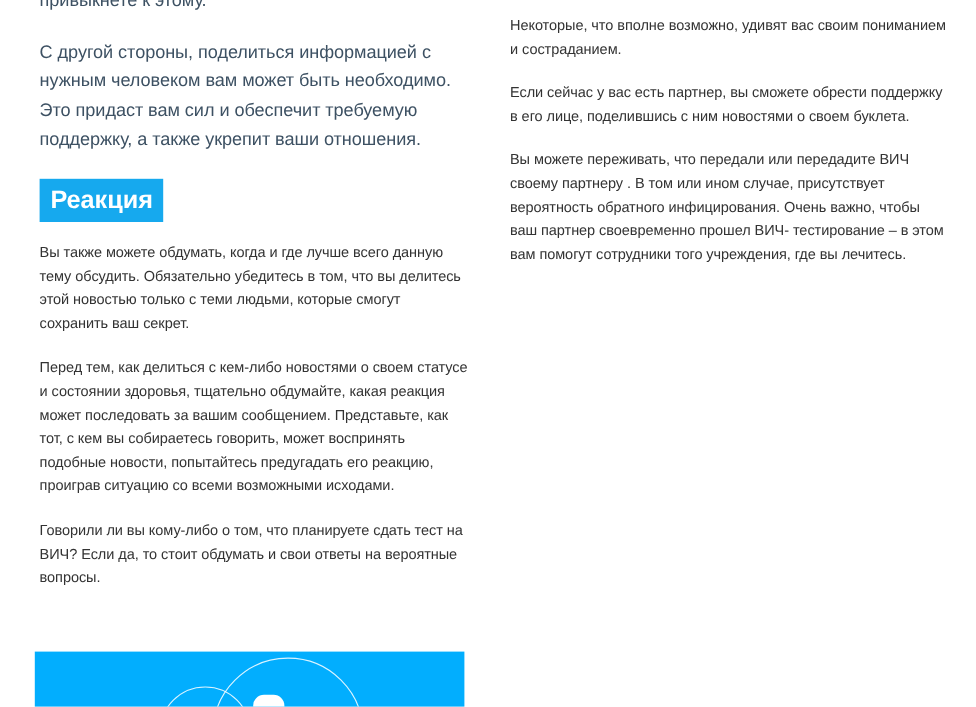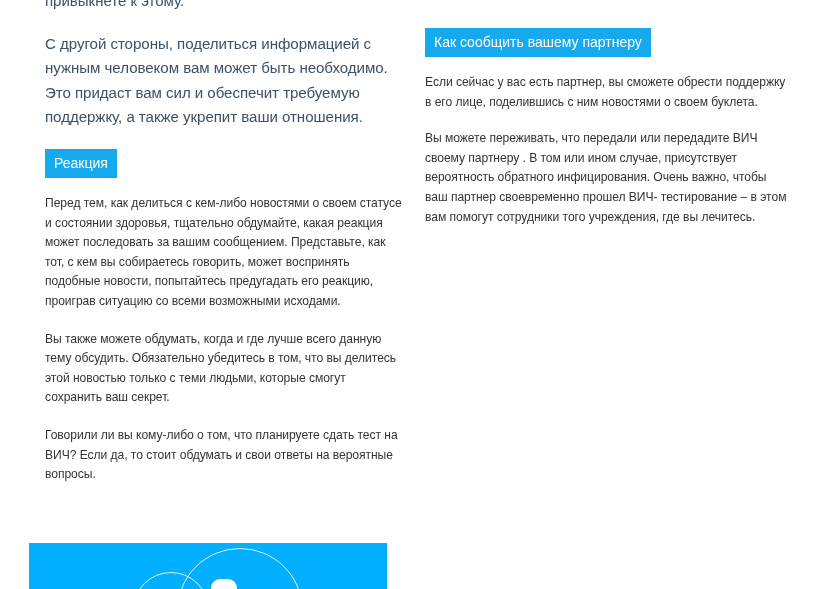--- a/index.html
+++ b/index.html
@@ -25,21 +25,21 @@
 
   
   .col {
     position: absolute;
     top: 0;
     height: 589px;
     overflow: hidden;
     box-sizing: border-box;
   }
   .col-left {
-    left: 16px;
+    left: 4px;
     width: 406px;
     padding: 0 20px 0 29px;
   }
   .col-right {
     left: 406px;
     width: 407px;
     padding: 0 24px 0 19px;
   }
 
   
@@ -70,25 +70,25 @@
   }
   .col-right p.body {
     margin-bottom: 17px;
   }
 
   
   .section-heading {
     display: inline-block;
     background: #16a9ee;
     color: #ffffff;
-    font-size: 14px;
+    font-size: 21px;
     line-height: 1;
     padding: 7px 9px 8px 9px;
     margin: 0;
-    font-weight: 400;
+    font-weight: 700;
     white-space: nowrap;
   }
   .heading-wrap {
     margin: 0 0 15px 0;
   }
   .heading-wrap.left-heading {
     margin-top: 15px;
     margin-bottom: 16px;
   }
   .heading-wrap.right-heading {
@@ -143,33 +143,31 @@
 
     <div class="intro-block">
       <p class="intro first">привыкнете к этому.</p>
       <p class="intro tight">С другой стороны, поделиться информацией с нужным человеком вам может быть необходимо. Это придаст вам сил и обеспечит требуемую поддержку, а также укрепит ваши отношения.</p>
     </div>
 
     <div class="heading-wrap left-heading">
       <h2 class="section-heading">Реакция</h2>
     </div>
 
+    <p class="body">Вы также можете обдумать, когда и где лучше всего данную тему обсудить. Обязательно убедитесь в том, что  вы делитесь этой новостью только с теми людьми, которые смогут сохранить ваш секрет.</p>
     <p class="body">Перед тем, как делиться с кем-либо новостями о своем статусе и состоянии здоровья, тщательно обдумайте, какая реакция может последовать за вашим сообщением. Представьте, как тот, с кем вы собираетесь говорить, может воспринять подобные новости, попытайтесь предугадать его реакцию, проиграв ситуацию со всеми возможными исходами.</p>
-    <p class="body">Вы также можете обдумать, когда и где лучше всего данную тему обсудить. Обязательно убедитесь в том, что  вы делитесь этой новостью только с теми людьми, которые смогут сохранить ваш секрет.</p>
     <p class="body">Говорили ли вы кому-либо о том, что планируете сдать тест на ВИЧ? Если да, то стоит обдумать и свои ответы на вероятные вопросы.</p>
   </div>
 
   <div class="col col-right">
 
     <div style="height:12px"></div>
 
+    <p class="body">Некоторые, что вполне возможно, удивят вас своим пониманием и состраданием.</p>
 
-    <div class="heading-wrap right-heading">
-      <h2 class="section-heading">Как сообщить вашему партнеру</h2>
-    </div>
 
     <p class="body">Если сейчас у вас есть партнер, вы сможете обрести поддержку в его лице, поделившись с ним новостями о своем буклета.</p>
     <p class="body">Вы можете переживать, что передали или передадите ВИЧ своему партнеру . В том или ином случае, присутствует вероятность обратного инфицирования. Очень важно, чтобы ваш партнер своевременно прошел ВИЧ- тестирование – в этом вам помогут сотрудники того учреждения, где вы лечитесь.</p>
 
   </div>
 
   <div class="figure">
     <div class="ring ring-big"></div>
     <div class="ring ring-small"></div>
     <div class="blob"></div>

